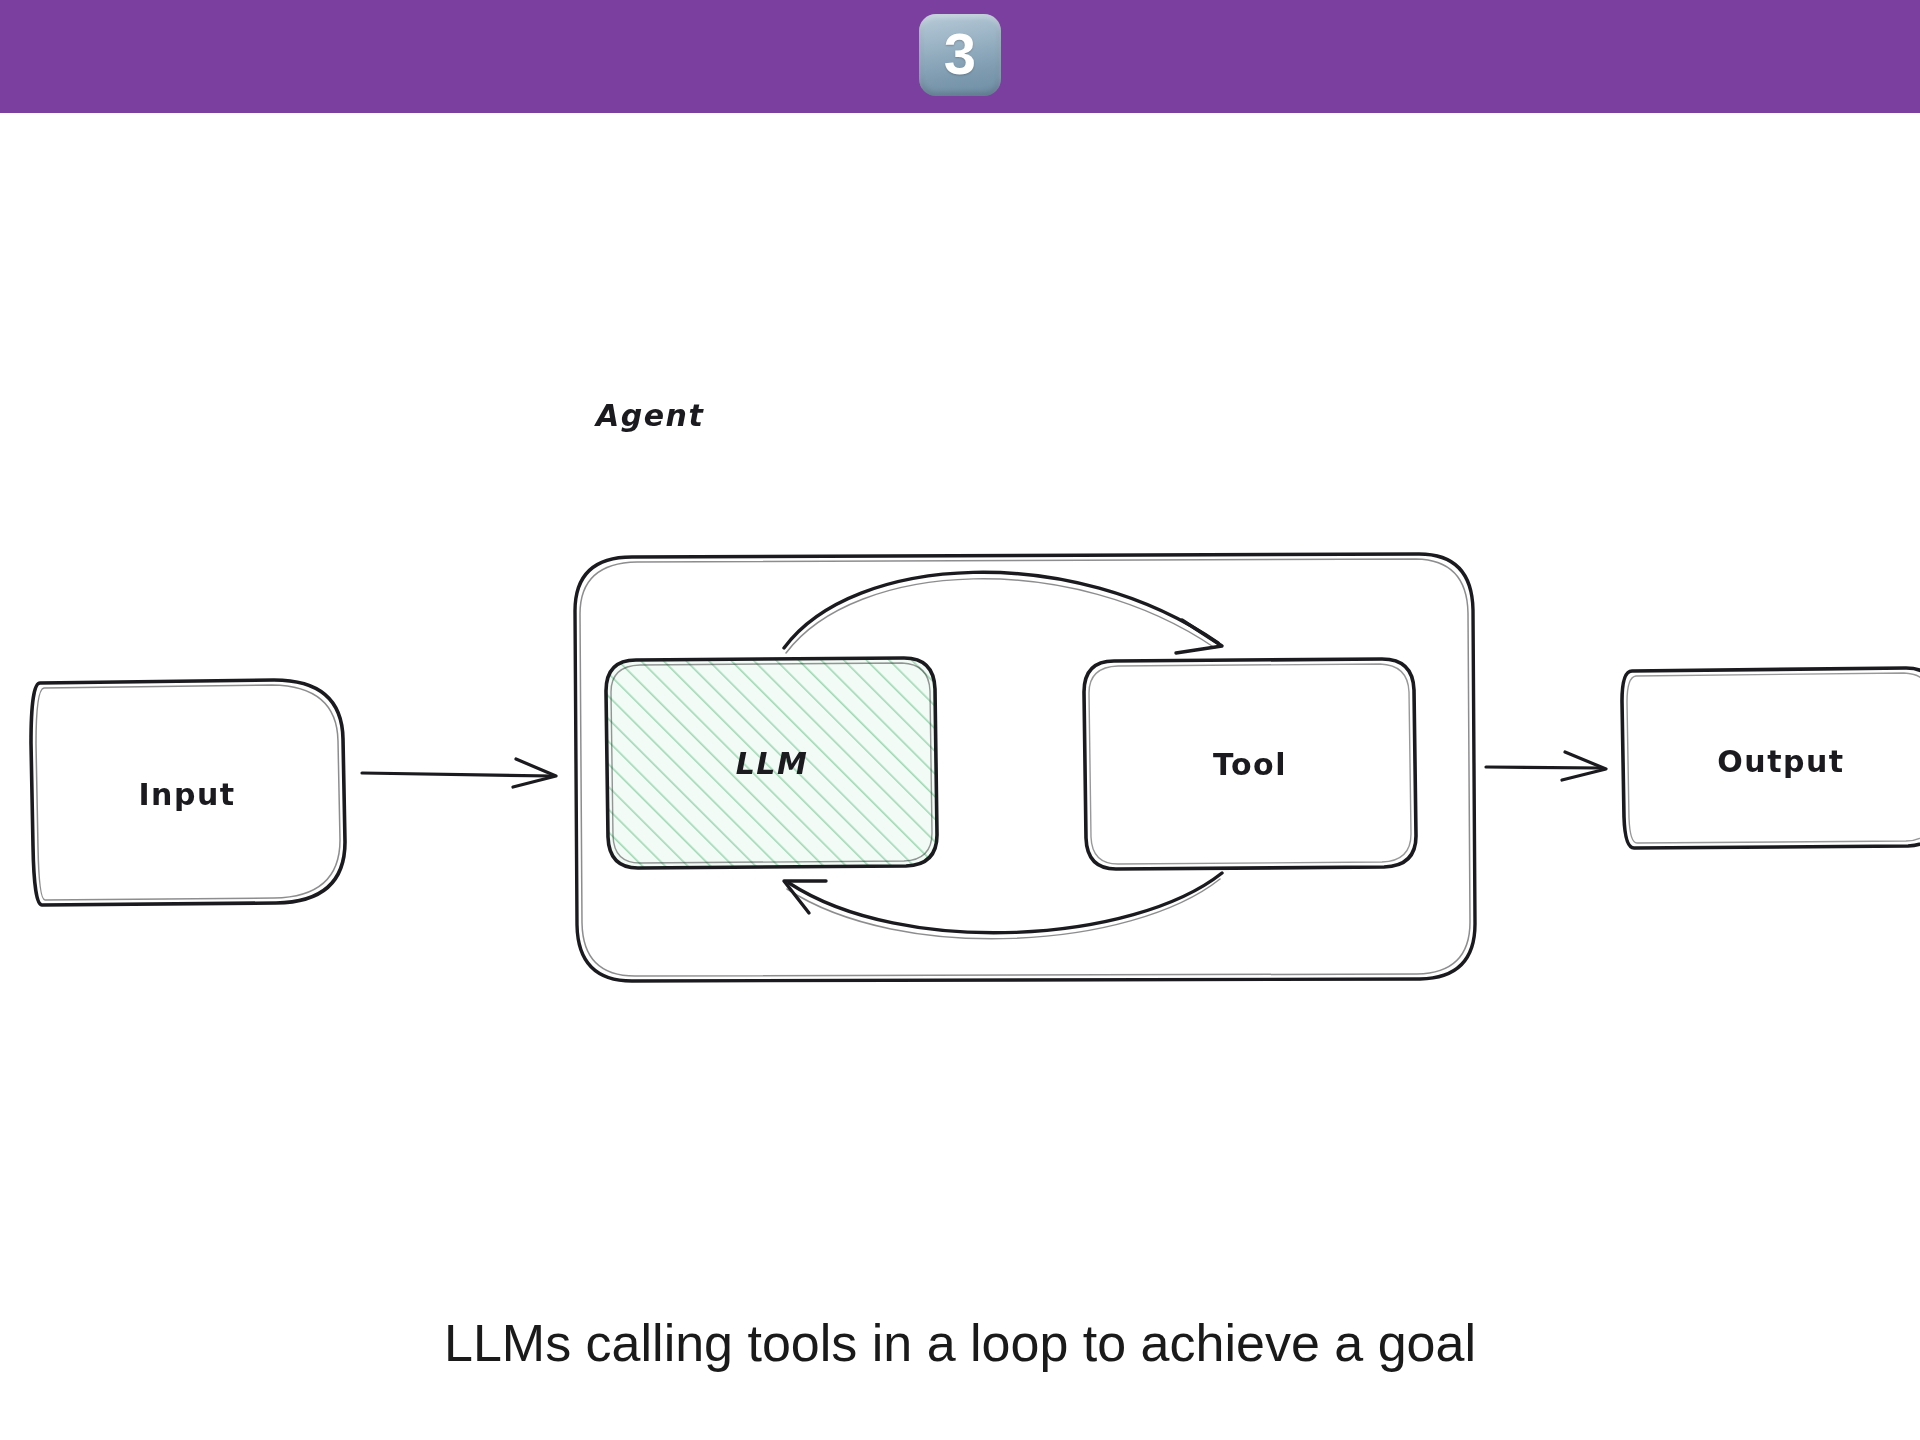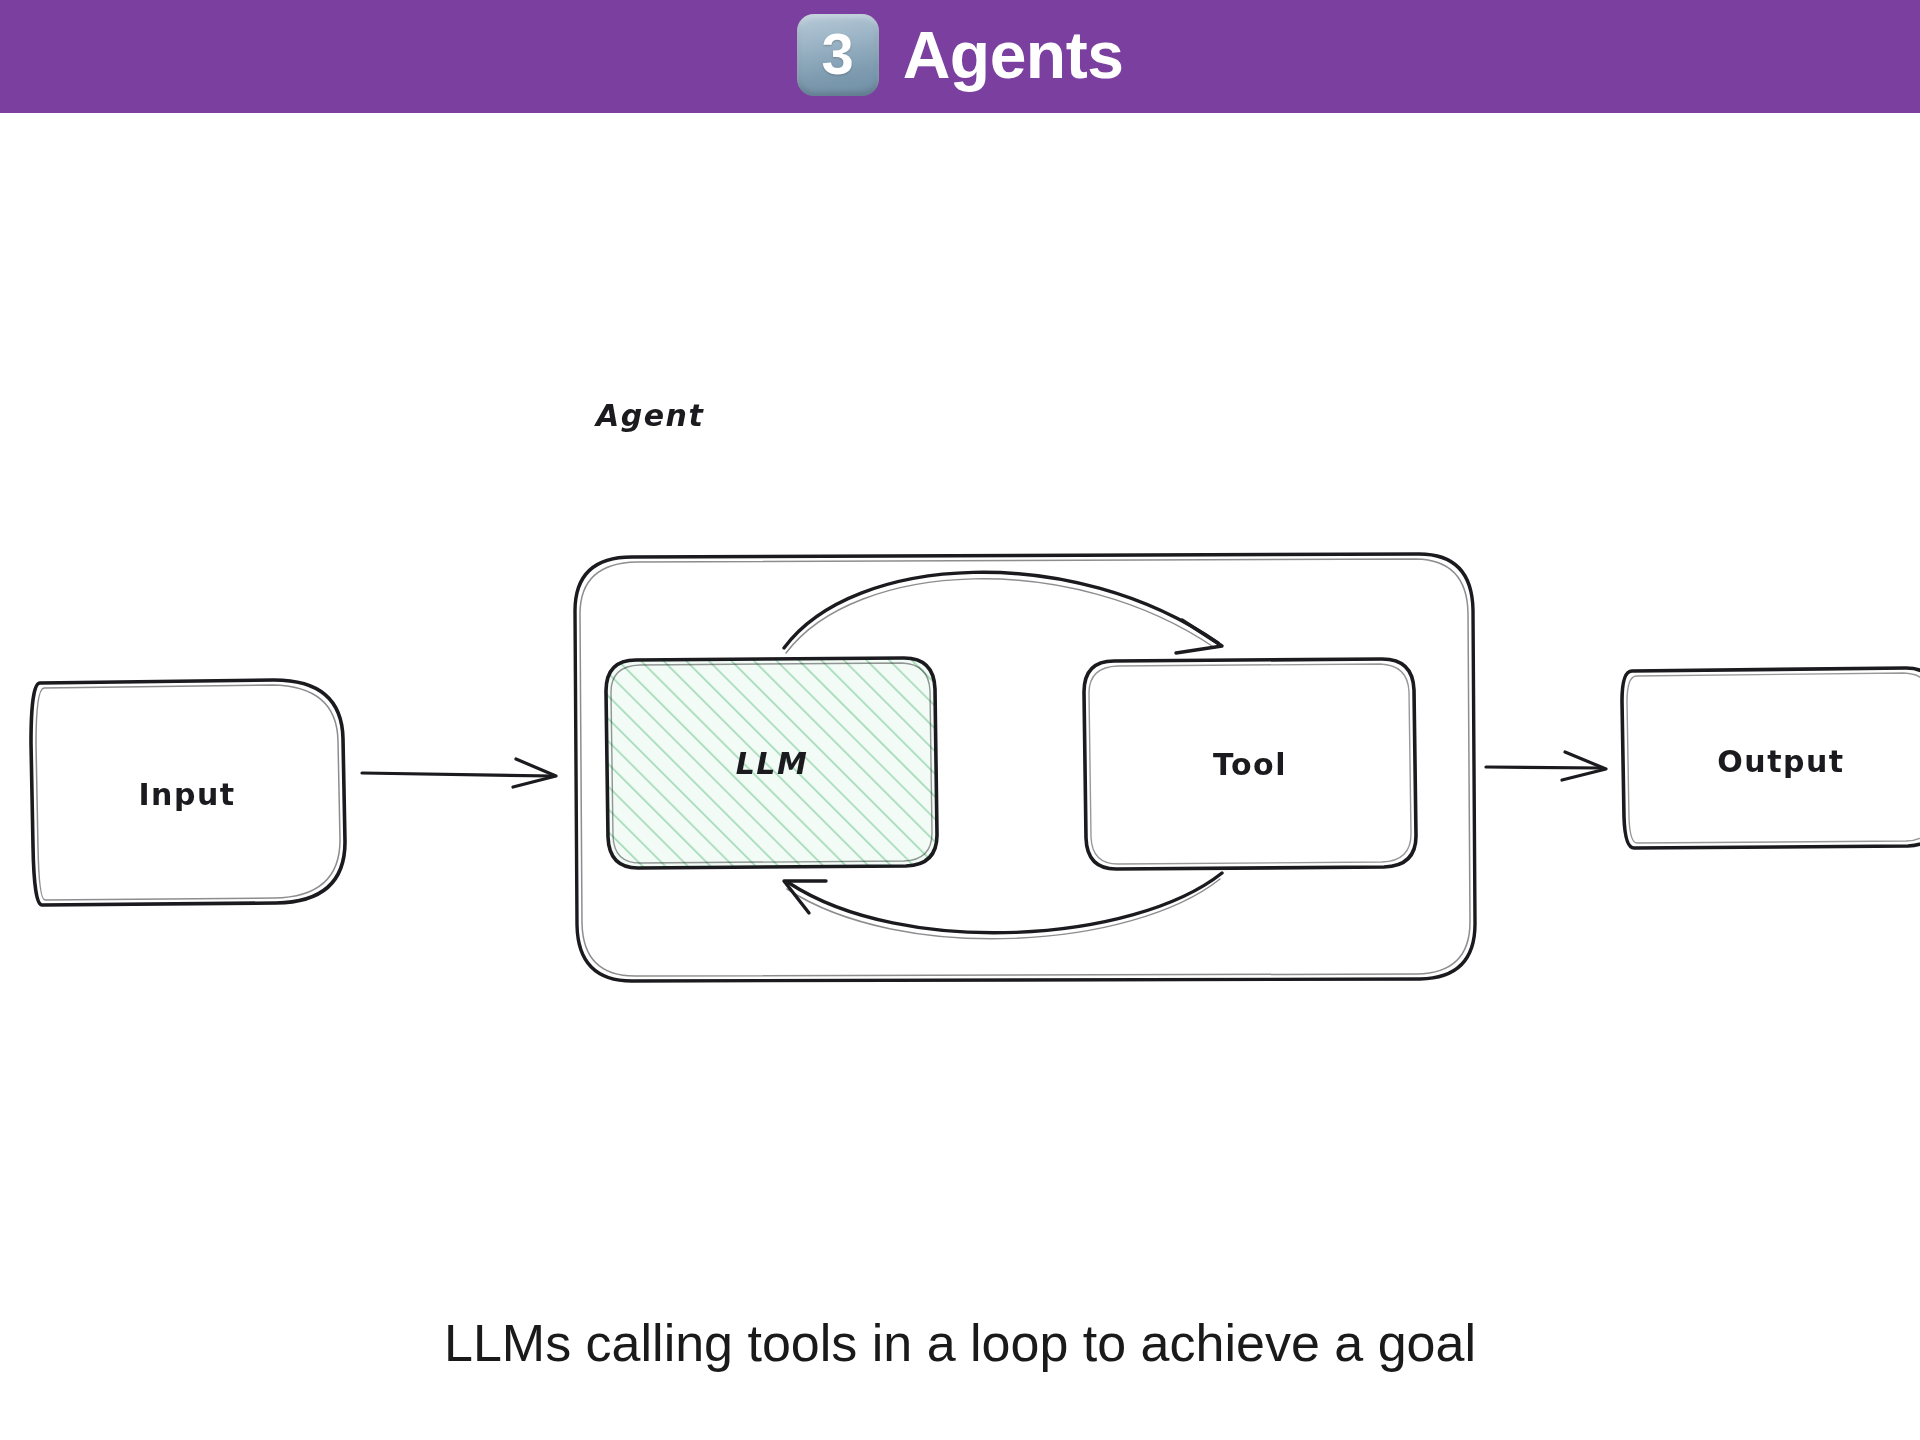--- a/index.html
+++ b/index.html
@@ -93,21 +93,20 @@
     white-space: nowrap;
   }
 </style>
 </head>
 <body>
 
 <div id="header-bar">
   <div id="keycap-three">
     <span class="digit">3</span>
   </div>
-  <div id="page-title">Agents</div>
 </div>
 
 <div id="diagram-canvas">
   <svg id="diagram-svg" width="1920" height="1160" viewBox="0 0 1920 1160" xmlns="http://www.w3.org/2000/svg">
     <defs>
       <pattern id="hachure-green" width="16" height="16" patternUnits="userSpaceOnUse" patternTransform="rotate(-45)">
         <rect width="16" height="16" fill="#f2fbf5"></rect>
         <line x1="0" y1="0" x2="0" y2="16" stroke="#9fd9b4" stroke-width="3.2"></line>
       </pattern>
     </defs>

